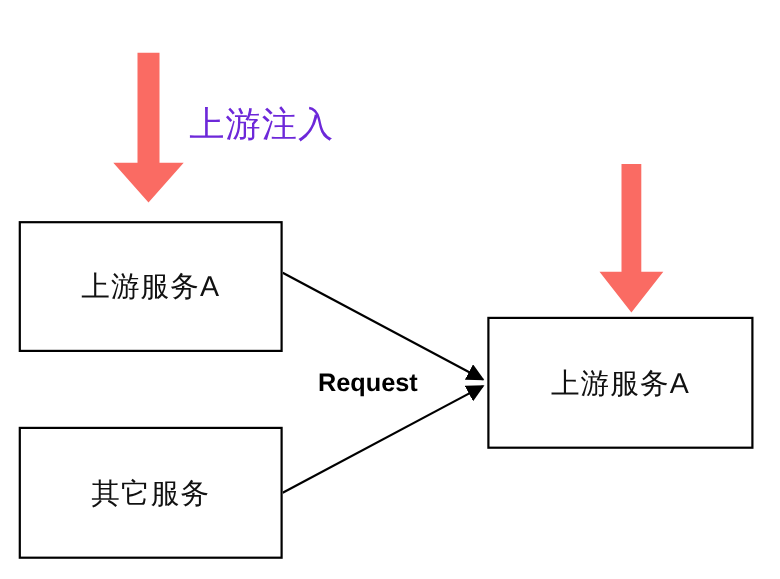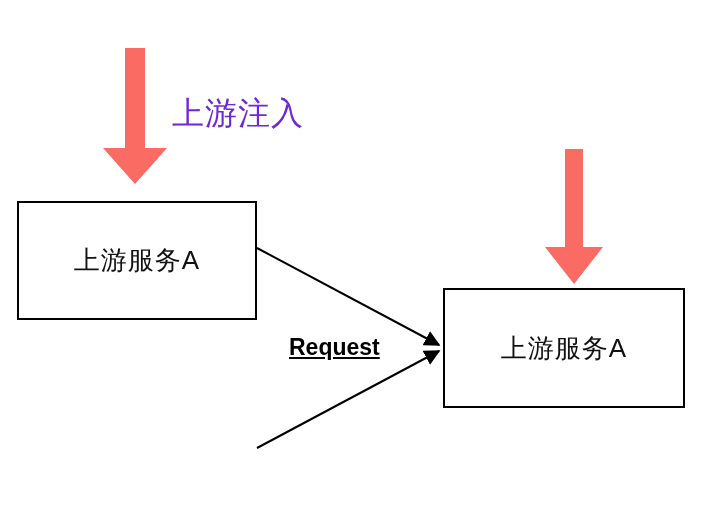--- a/index.html
+++ b/index.html
@@ -42,21 +42,20 @@
     letter-spacing: 1px;
   }
   .label-upstream-inject   { left: 172px; top: 92px; }
   .label-downstream-inject { left: 598px; top: 192px; }
   .label-request {
     left: 289px; top: 334px;
     font-weight: bold;
     font-size: 23px;
     letter-spacing: 0;
     color: #000000;
-    text-decoration: underline;
   }
 </style>
 </head>
 <body>
 
 <div class="canvas">
 
   <svg class="layer" width="709" height="526" viewBox="0 0 709 526">
     <defs>
       <marker id="arrowhead" viewBox="0 0 10 10" refX="9" refY="5" markerWidth="8" markerHeight="8" orient="auto-start-reverse">
@@ -70,20 +69,23 @@
 
     <line x1="257" y1="248" x2="439" y2="345" stroke="#000000" stroke-width="2" marker-end="url(#arrowhead)"></line>
 
     <line x1="257" y1="448" x2="439" y2="351" stroke="#000000" stroke-width="2" marker-end="url(#arrowhead)"></line>
   </svg>
 
   <div class="node node-upstream-a">
     <span class="node-label">上游服务A</span>
   </div>
 
+  <div class="node node-other">
+    <span class="node-label">其它服务</span>
+  </div>
 
   <div class="node node-downstream-b">
     <span class="node-label">上游服务A</span>
   </div>
 
   <div class="float-label label-upstream-inject">上游注入</div>
 
 
   <div class="float-label label-request">Request</div>
 

